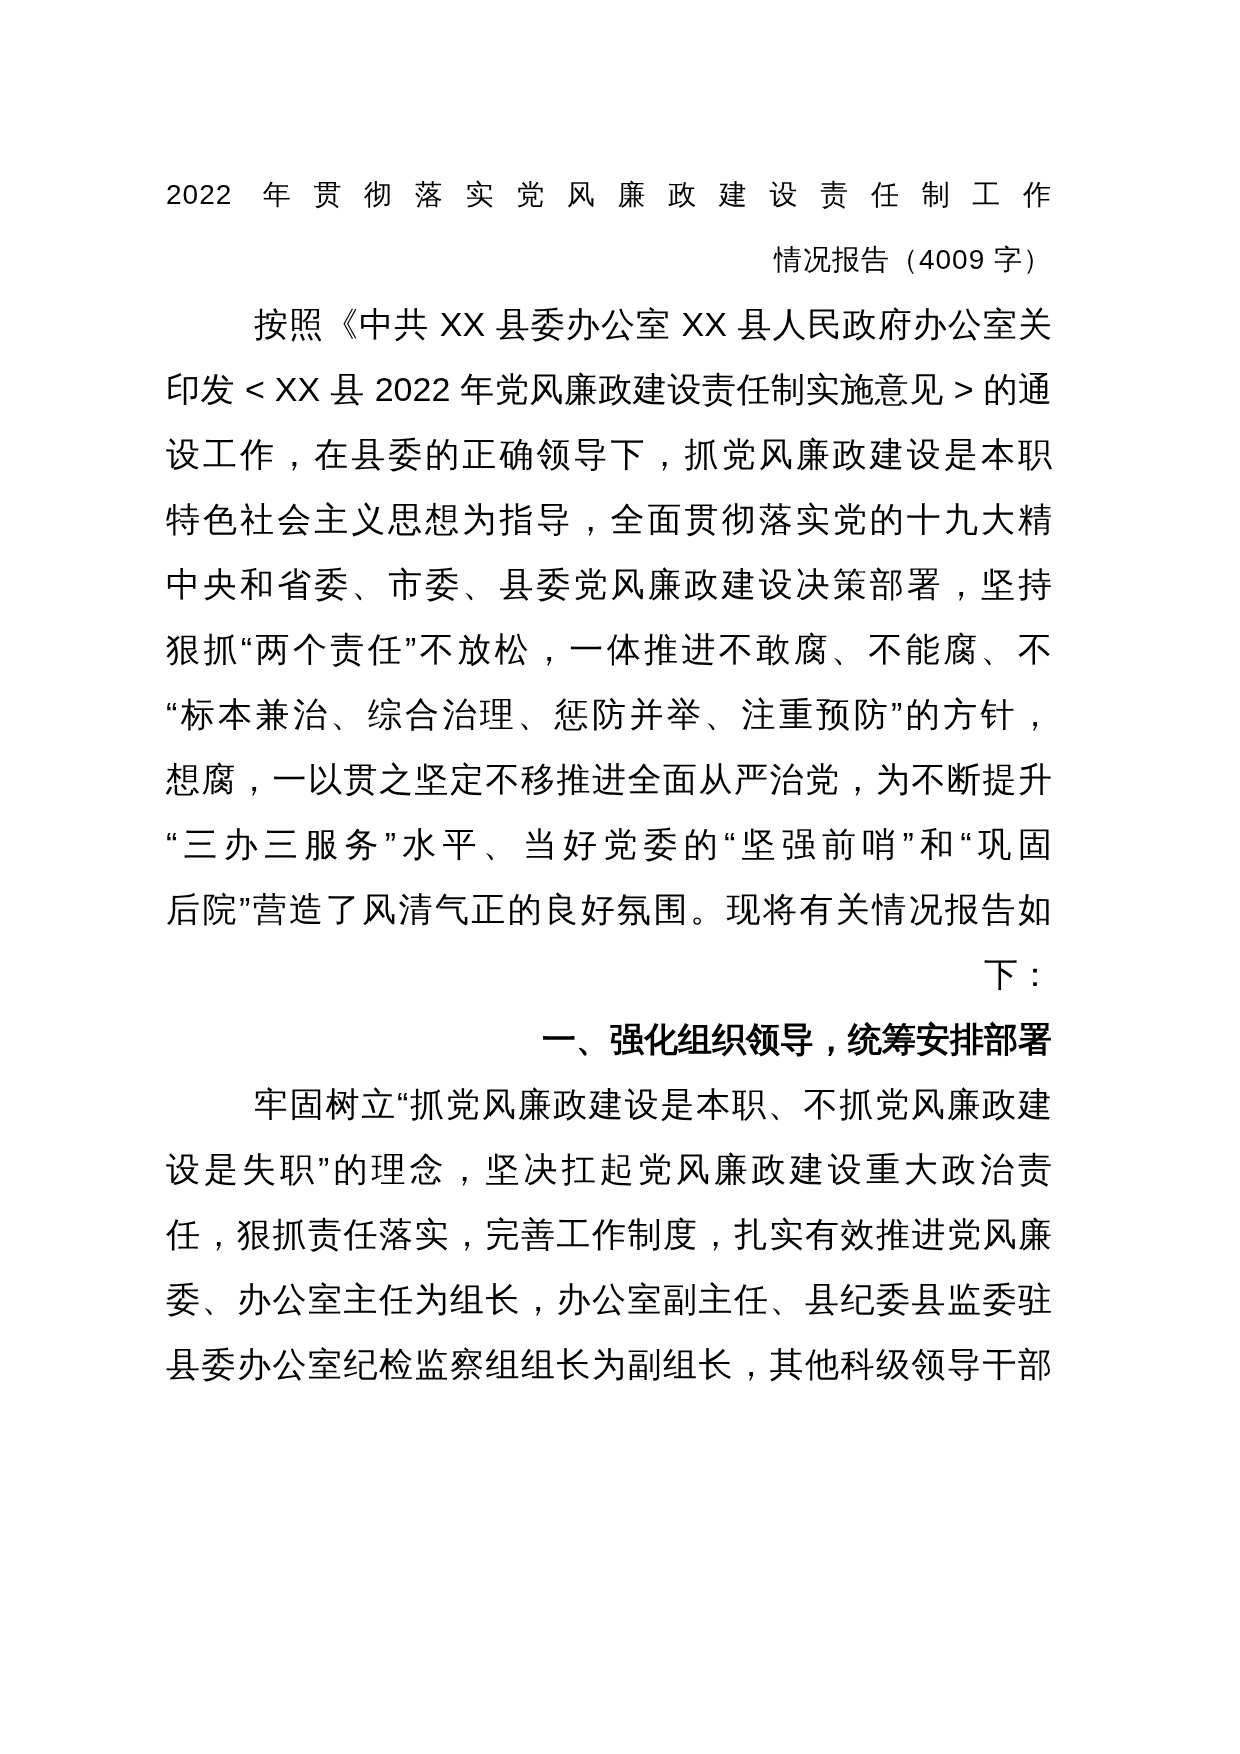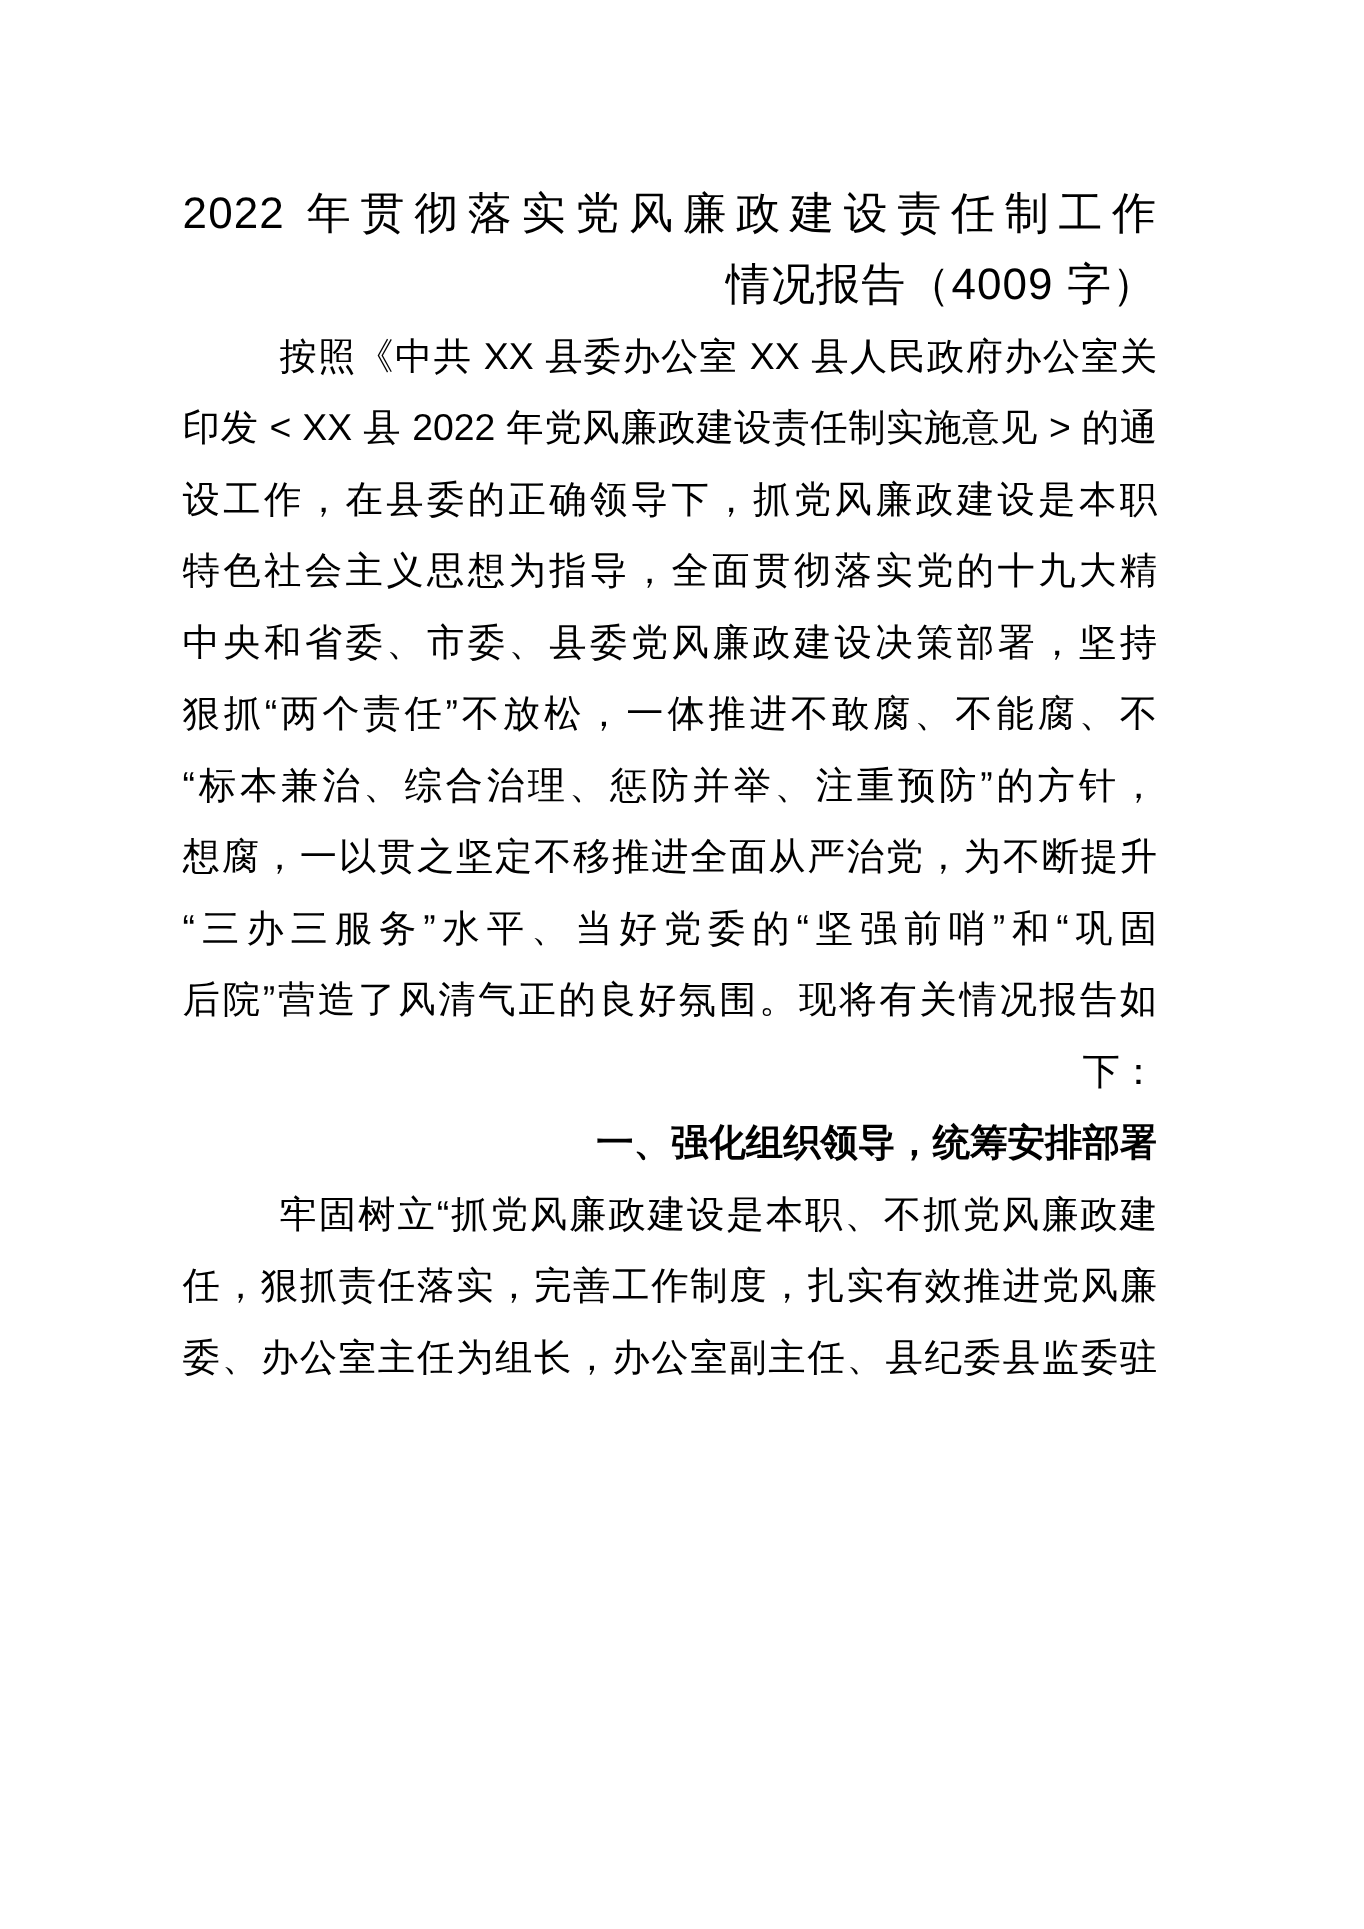--- a/index.html
+++ b/index.html
@@ -32,21 +32,21 @@
   .line.justify {
     text-align: justify;
     text-align-last: justify;
     -moz-text-align-last: justify;
     text-justify: inter-character;
   }
   .line.indent {
     padding-left: 88px;
   }
   .line.title {
-    font-size: 40px;
+    font-size: 28px;
     letter-spacing: 1px;
   }
   .line.heading {
     font-weight: 700;
   }
 </style>
 </head>
 <body style="background: rgb(255, 255, 255); color: rgb(0, 0, 0);">
 
 <div id="doc">
@@ -58,15 +58,17 @@
     <div class="line body justify">特色社会主义思想为指导，全面贯彻落实党的十九大精</div>
     <div class="line body justify">中央和省委、市委、县委党风廉政建设决策部署，坚持</div>
     <div class="line body justify">狠抓“两个责任”不放松，一体推进不敢腐、不能腐、不</div>
     <div class="line body justify">“标本兼治、综合治理、惩防并举、注重预防”的方针，</div>
     <div class="line body justify">想腐，一以贯之坚定不移推进全面从严治党，为不断提升</div>
     <div class="line body justify">“三办三服务”水平、当好党委的“坚强前哨”和“巩固</div>
     <div class="line body justify">后院”营造了风清气正的良好氛围。现将有关情况报告如</div>
     <div class="line body">下：</div>
     <div class="line heading indent">一、强化组织领导，统筹安排部署</div>
     <div class="line body justify indent">牢固树立“抓党风廉政建设是本职、不抓党风廉政建</div>
+    <div class="line body justify">设是失职”的理念，坚决扛起党风廉政建设重大政治责</div>
     <div class="line body justify">任，狠抓责任落实，完善工作制度，扎实有效推进党风廉</div>
     <div class="line body justify">委、办公室主任为组长，办公室副主任、县纪委县监委驻</div>
+    <div class="line body justify">县委办公室纪检监察组组长为副组长，其他科级领导干部</div>
   </div>
 
 </body></html>

